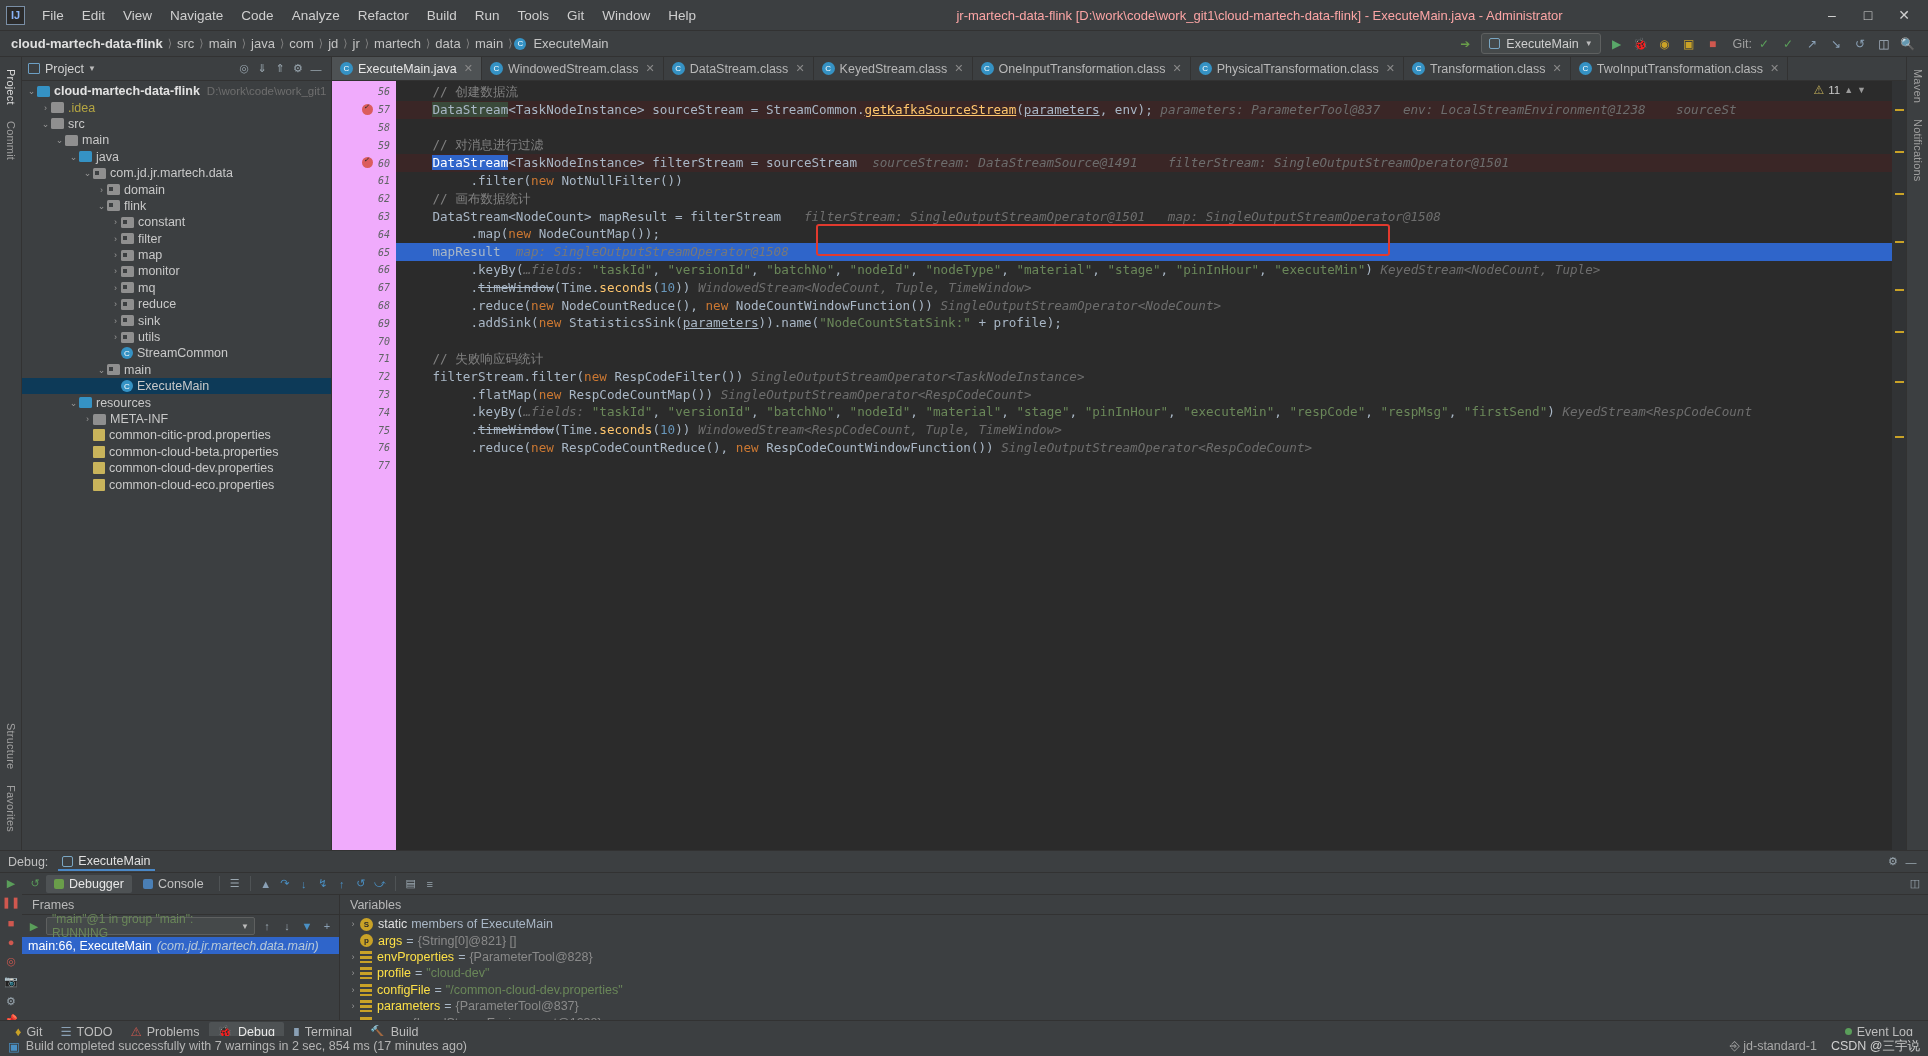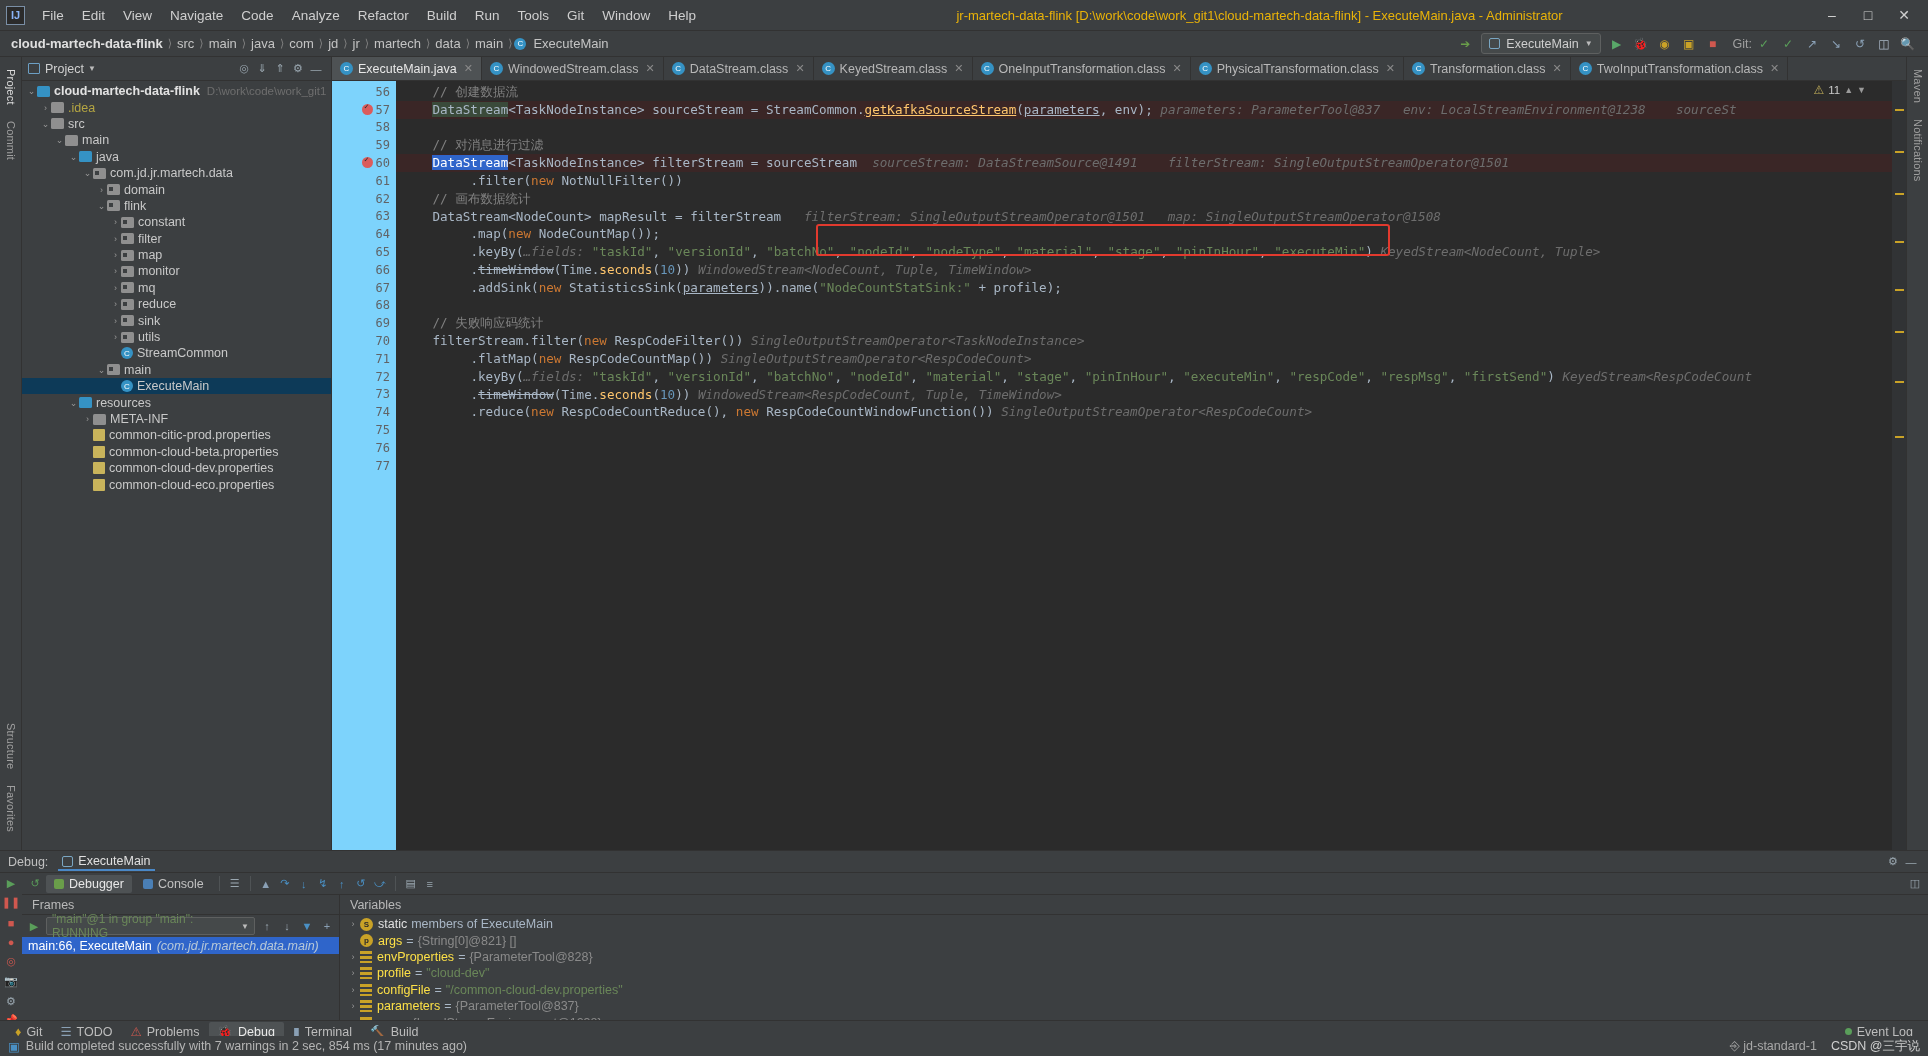--- a/index.html
+++ b/index.html
@@ -12,21 +12,21 @@
   }
   .row{ display:flex; align-items:center; }
 
   
   #titlebar{ height:31px; background:#3c3f41; border-bottom:1px solid #323232;
              display:flex; align-items:center; padding:0 6px; }
   #ij-logo{ width:19px;height:19px;border:1px solid #7a8fa6;background:#2b2b2b;
             color:#8ab4f8;font-size:11px;font-weight:bold;display:flex;
             align-items:center;justify-content:center;margin-right:8px;}
   .menu-item{ padding:3px 9px; font-size:13.5px; color:#cfcfcf; cursor:default; }
-  #win-title{ flex:1; text-align:center; color:#eab308; font-size:13px; }
+  #win-title{ flex:1; text-align:center; color:#fca5a5; font-size:13px; }
   .wbtn{ width:36px;height:30px;display:flex;align-items:center;justify-content:center;
          color:#cfcfcf;font-size:14px; }
 
   
   #navbar{ height:26px; background:#3c3f41; border-bottom:1px solid #323232;
            display:flex; align-items:center; padding:0 8px; font-size:13px; }
   .crumb{ color:#c4c4c4; padding:0 3px; }
   .crumb.b{ font-weight:bold; color:#e0e0e0; }
   .sep{ color:#808080; padding:0 2px; font-size:11px; }
   .navspacer{ flex:1; }
@@ -80,22 +80,22 @@
   #tabs{ height:24px; background:#3c3f41; display:flex; align-items:stretch;
          border-bottom:1px solid #323232; overflow:hidden; }
   .tab{ display:flex; align-items:center; gap:5px; padding:0 8px; font-size:12.5px;
         color:#b8b8b8; border-right:1px solid #323232; white-space:nowrap; cursor:default;}
   .tab.active{ background:#4e5254; color:#e8e8e8; }
   .tabico{ width:13px;height:13px;border-radius:50%;background:#3592c4;color:#fff;
            font-size:8px;display:flex;align-items:center;justify-content:center;flex:none;}
   .tabico.j{ background:#3592c4; }
   .tabx{ color:#8a8a8a; font-size:11px; margin-left:2px;}
   #codewrap{ flex:1; display:flex; position:relative; overflow:hidden;}
-  #gutter{ width:64px; background:#7dd3fc; flex:none; padding-top:2px;
-           font-family:"DejaVu Sans Mono", monospace; font-size:12px; color:#606366;}
+  #gutter{ width:64px; background:#f0abfc; flex:none; padding-top:2px;
+           font-family:"DejaVu Sans Mono", monospace; font-size:10px; color:#606366;font-style:italic;}
   .gl{ height:17.8px; display:flex; align-items:center; justify-content:flex-end;
        padding-right:6px; position:relative;}
   .bp{ position:absolute; left:30px; top:3px; width:11px;height:11px;border-radius:50%;
        background:#db5c5c; }
   .bp::after{content:'✓';position:absolute;left:2px;top:-2px;font-size:8px;color:#2b2b2b;}
   #code{ flex:1; padding-top:2px; font-family:"DejaVu Sans Mono", monospace;
          font-size:12.6px; overflow:hidden; position:relative; }
   .cl{ height:17.8px; line-height:17.8px; white-space:nowrap; padding-left:6px;}
   .cl.bpline{ background:#3a2626; }
   .cl.curline{ background:#2f65ca; }
@@ -526,22 +526,24 @@
         <div id="redbox"></div>
       <div class="cl" style="padding-left: 36.4px;"><span class="cm">// 创建数据流</span></div>
           <div class="cl bpline" style="padding-left: 36.4px;"><span class="selgreen ty">DataStream</span><span class="ty">&lt;TaskNodeInstance&gt; sourceStream = StreamCommon.</span><span class="mth undl">getKafkaSourceStream</span><span class="ty">(</span><span class="id undl">parameters</span><span class="ty">, env);</span>  <span class="hint">parameters: ParameterTool@837&nbsp;&nbsp; env: LocalStreamEnvironment@1238&nbsp;&nbsp;&nbsp; sourceSt</span></div>
           <div class="cl" style="padding-left: 36.4px;"></div>
           <div class="cl" style="padding-left: 36.4px;"><span class="cm">// 对消息进行过滤</span></div>
           <div class="cl bpline" style="padding-left: 36.4px;"><span class="selblue">DataStream</span><span class="ty">&lt;TaskNodeInstance&gt; filterStream = sourceStream</span>&nbsp;&nbsp;<span class="hint">sourceStream: DataStreamSource@1491</span>&nbsp;&nbsp;&nbsp;&nbsp;<span class="hint">filterStream: SingleOutputStreamOperator@1501</span></div>
           <div class="cl" style="padding-left: 74.4px;"><span class="ty">.filter(</span><span class="kw">new</span><span class="ty"> NotNullFilter())</span></div>
           <div class="cl" style="padding-left: 36.4px;"><span class="cm">// 画布数据统计</span></div>
           <div class="cl" style="padding-left: 36.4px;"><span class="ty">DataStream&lt;NodeCount&gt; mapResult = filterStream</span>&nbsp;&nbsp;&nbsp;<span class="hint">filterStream: SingleOutputStreamOperator@1501&nbsp;&nbsp;&nbsp;map: SingleOutputStreamOperator@1508</span></div>
           <div class="cl" style="padding-left: 74.4px;"><span class="ty">.map(</span><span class="kw">new</span><span class="ty"> NodeCountMap());</span></div>
+          <div class="cl curline" style="padding-left: 36.4px;"><span class="id">mapResult</span>&nbsp;&nbsp;<span class="hintp">map: SingleOutputStreamOperator@1508</span></div>
           <div class="cl" style="padding-left: 74.4px;"><span class="ty">.keyBy(</span><span class="hint">…fields:</span> <span class="str">"taskId"</span><span class="ty">, </span><span class="str">"versionId"</span><span class="ty">, </span><span class="str">"batchNo"</span><span class="ty">, </span><span class="str">"nodeId"</span><span class="ty">, </span><span class="str">"nodeType"</span><span class="ty">, </span><span class="str">"material"</span><span class="ty">, </span><span class="str">"stage"</span><span class="ty">, </span><span class="str">"pinInHour"</span><span class="ty">, </span><span class="str">"executeMin"</span><span class="ty">)</span> <span class="hint">KeyedStream&lt;NodeCount, Tuple&gt;</span></div>
           <div class="cl" style="padding-left: 74.4px;"><span class="ty">.</span><span class="strike ty">timeWindow</span><span class="ty">(Time.</span><span class="mth">seconds</span><span class="ty">(</span><span class="num">10</span><span class="ty">))</span> <span class="hint">WindowedStream&lt;NodeCount, Tuple, TimeWindow&gt;</span></div>
+          <div class="cl" style="padding-left: 74.4px;"><span class="ty">.reduce(</span><span class="kw">new</span><span class="ty"> NodeCountReduce(), </span><span class="kw">new</span><span class="ty"> NodeCountWindowFunction())</span> <span class="hint">SingleOutputStreamOperator&lt;NodeCount&gt;</span></div>
           <div class="cl" style="padding-left: 74.4px;"><span class="ty">.addSink(</span><span class="kw">new</span><span class="ty"> StatisticsSink(</span><span class="id undl">parameters</span><span class="ty">)).name(</span><span class="str">"NodeCountStatSink:"</span><span class="ty"> + profile);</span></div>
           <div class="cl" style="padding-left: 36.4px;"></div>
           <div class="cl" style="padding-left: 36.4px;"><span class="cm">// 失败响应码统计</span></div>
           <div class="cl" style="padding-left: 36.4px;"><span class="ty">filterStream.filter(</span><span class="kw">new</span><span class="ty"> RespCodeFilter())</span> <span class="hint">SingleOutputStreamOperator&lt;TaskNodeInstance&gt;</span></div>
           <div class="cl" style="padding-left: 74.4px;"><span class="ty">.flatMap(</span><span class="kw">new</span><span class="ty"> RespCodeCountMap())</span> <span class="hint">SingleOutputStreamOperator&lt;RespCodeCount&gt;</span></div>
           <div class="cl" style="padding-left: 74.4px;"><span class="ty">.keyBy(</span><span class="hint">…fields:</span> <span class="str">"taskId"</span><span class="ty">, </span><span class="str">"versionId"</span><span class="ty">, </span><span class="str">"batchNo"</span><span class="ty">, </span><span class="str">"nodeId"</span><span class="ty">, </span><span class="str">"material"</span><span class="ty">, </span><span class="str">"stage"</span><span class="ty">, </span><span class="str">"pinInHour"</span><span class="ty">, </span><span class="str">"executeMin"</span><span class="ty">, </span><span class="str">"respCode"</span><span class="ty">, </span><span class="str">"respMsg"</span><span class="ty">, </span><span class="str">"firstSend"</span><span class="ty">)</span> <span class="hint">KeyedStream&lt;RespCodeCount</span></div>
           <div class="cl" style="padding-left: 74.4px;"><span class="ty">.</span><span class="strike ty">timeWindow</span><span class="ty">(Time.</span><span class="mth">seconds</span><span class="ty">(</span><span class="num">10</span><span class="ty">))</span> <span class="hint">WindowedStream&lt;RespCodeCount, Tuple, TimeWindow&gt;</span></div>
           <div class="cl" style="padding-left: 74.4px;"><span class="ty">.reduce(</span><span class="kw">new</span><span class="ty"> RespCodeCountReduce(), </span><span class="kw">new</span><span class="ty"> RespCodeCountWindowFunction())</span> <span class="hint">SingleOutputStreamOperator&lt;RespCodeCount&gt;</span></div>
         </div>
       <div id="markers">

